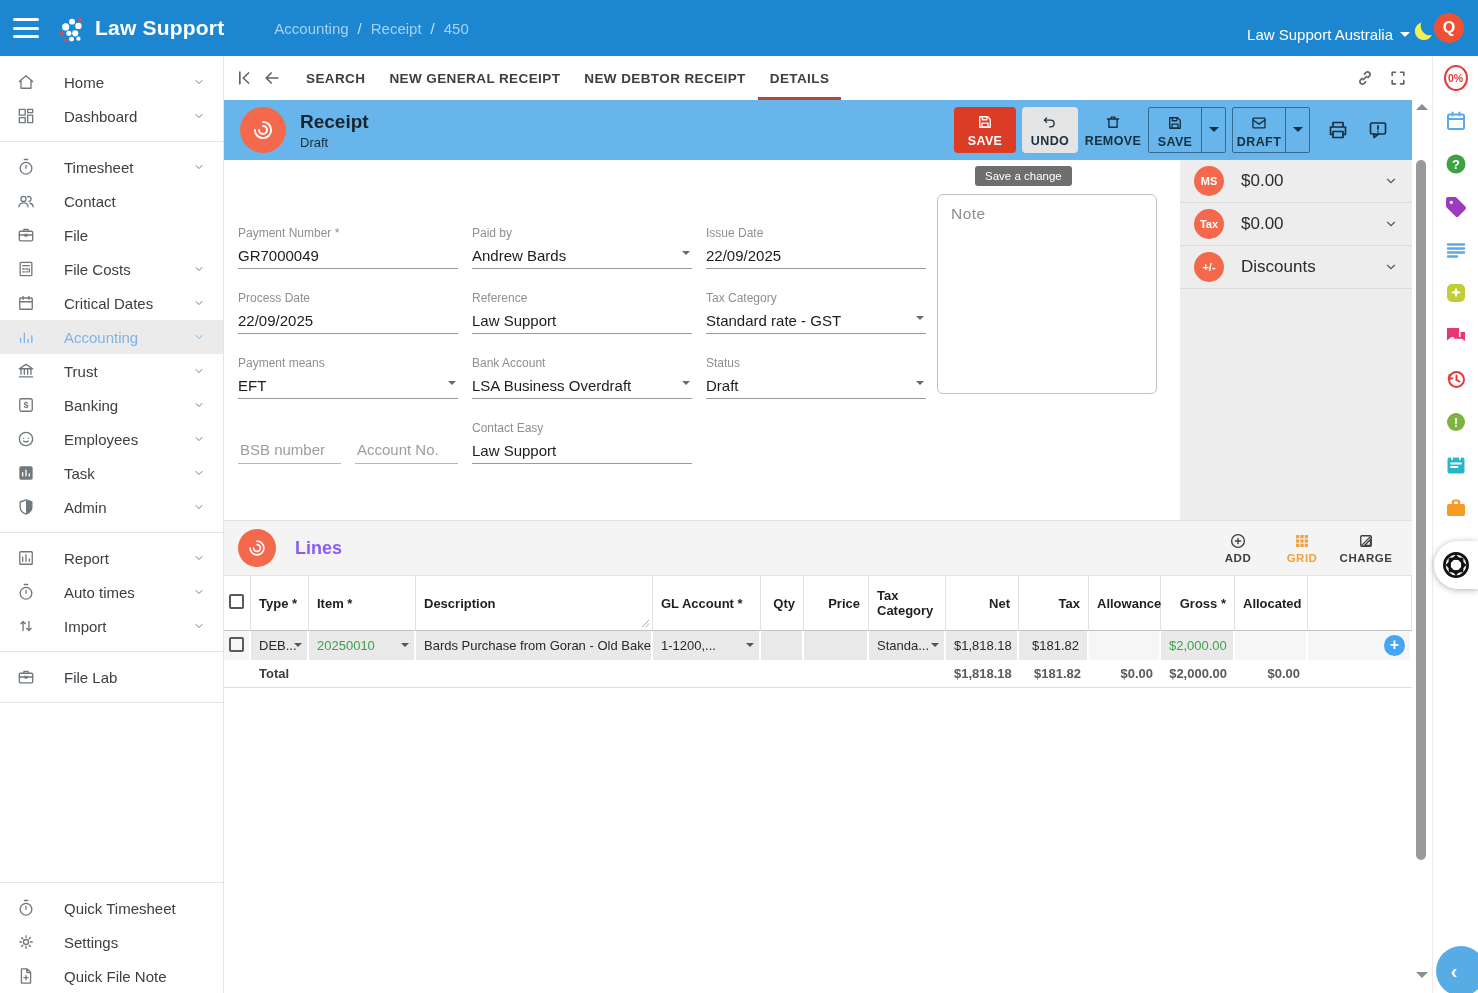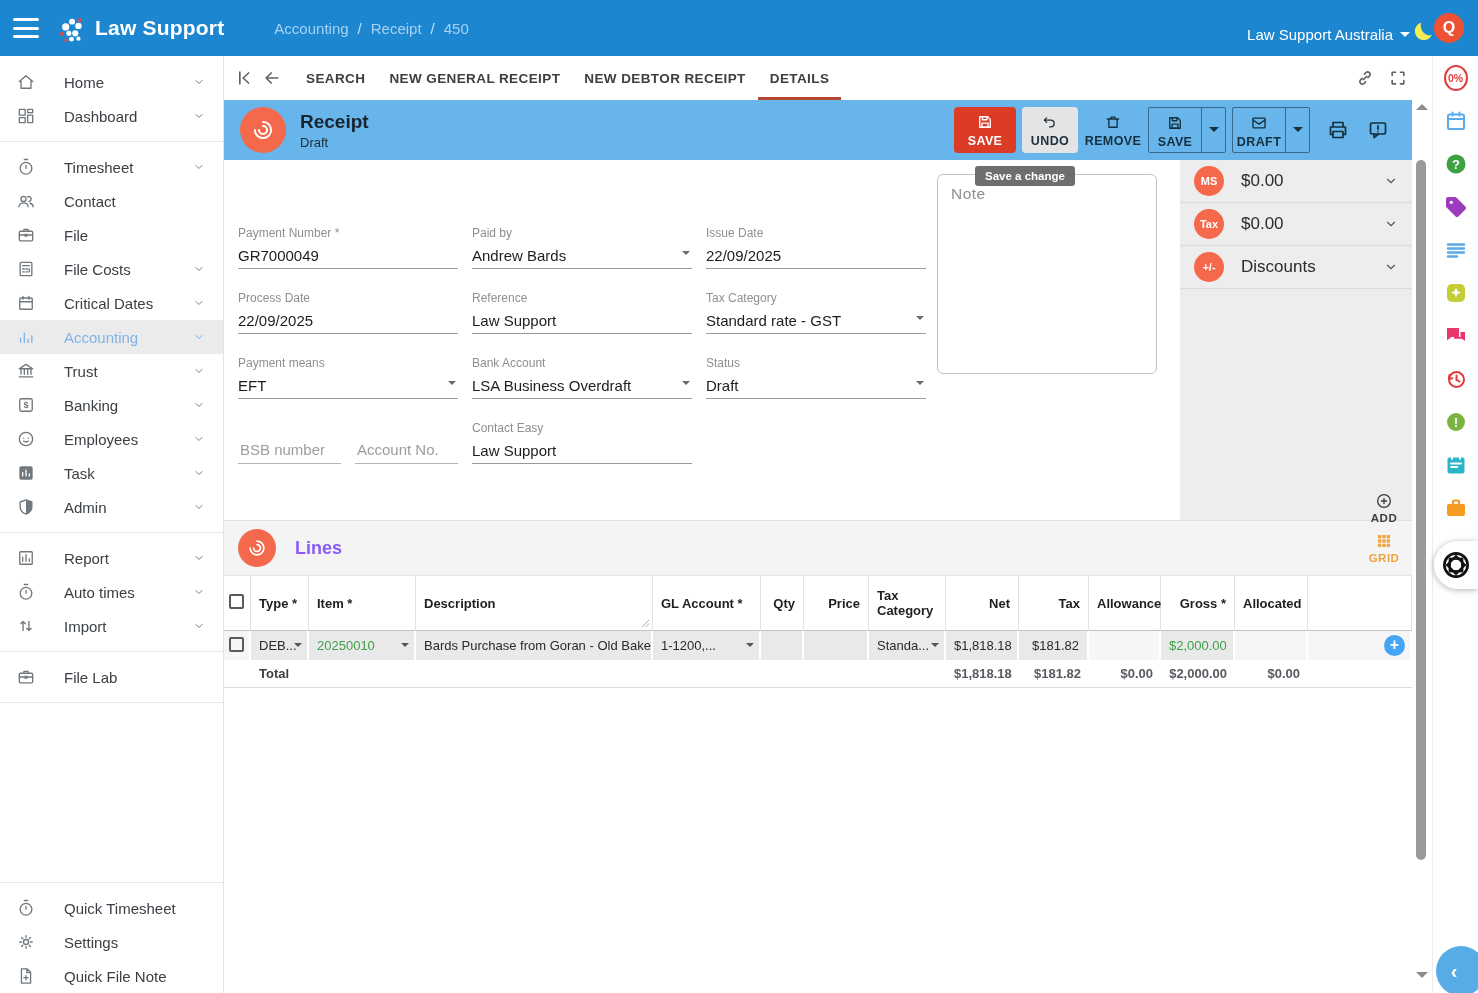--- a/index.html
+++ b/index.html
@@ -78,53 +78,53 @@
   .btn-group .main{width:52px;border-radius:0;}
   .btn-group .dd{width:24px;display:flex;align-items:center;justify-content:center;cursor:pointer;
                  border-left:1px solid rgba(16,42,63,.55);}
   .caret-dk{width:0;height:0;border:5px solid transparent;border-top-color:#14303f;margin-top:4px;}
   .bh-icbtn{width:24px;height:24px;color:#14303f;cursor:pointer;margin-left:10px;}
   .bh-icbtn svg{width:24px;height:24px;}
   .bh-icbtn path,.bh-icbtn rect{stroke:currentColor;stroke-width:1.7;fill:none;stroke-linecap:round;stroke-linejoin:round;}
 
   
   .tooltip{position:absolute;left:751px;top:110px;background:#6e6e6e;color:#fff;font-size:11.5px;
-           font-weight:bold;padding:4px 10px;border-radius:3px;z-index:5;}
+           font-weight:normal;padding:4px 10px;border-radius:3px;z-index:5;}
 
   
   .form-grid{position:absolute;left:14px;top:170px;display:grid;grid-template-columns:repeat(3,220px);
              gap:22px 14px;}
   .f{position:relative;width:220px;height:43px;}
   .f .lab{font-size:12px;color:#8f8f8f;}
   .f .val{font-size:15px;color:#1d1d1d;margin-top:7px;white-space:nowrap;overflow:hidden;}
   .f.u{border-bottom:1px solid #9b9b9b;}
   .f.dd::after{content:"";position:absolute;right:2px;bottom:9px;border:4.5px solid transparent;border-top-color:#6a6a6a;}
   .halfrow{display:flex;gap:14px;width:220px;}
   .hf{width:103px;height:43px;position:relative;border-bottom:1px solid #b5b5b5;}
   .hf input{position:absolute;left:0;bottom:4px;width:100%;border:none;outline:none;background:transparent;
             font-size:15px;color:#1d1d1d;font-family:inherit;}
   .hf input::placeholder{color:#9d9d9d;}
-  .note{position:absolute;left:713px;top:118px;width:220px;height:200px;}
+  .note{position:absolute;left:713px;top:138px;width:220px;height:200px;}
   .note textarea{width:100%;height:100%;resize:none;border:1px solid #c2c2c2;border-radius:6px;
                  padding:10px 13px;font-size:15.5px;font-family:inherit;color:#1d1d1d;outline:none;letter-spacing:.5px;}
   .note textarea::placeholder{color:#8e8e8e;}
 
   
   .rightpanel{position:absolute;left:956px;top:104px;width:232px;height:360px;background:#ededed;}
   .sum-row{height:43px;display:flex;align-items:center;padding:16px 14px;border-bottom:1px solid #dcdcdc;cursor:pointer;}
   .sum-badge{width:30px;height:30px;font-size:11px;font-weight:bold;color:#fff;}
   .sum-lbl{margin-left:17px;font-size:17px;color:#2c2c2c;}
   .sum-chev{margin-left:auto;width:14px;height:14px;}
 
   
   .lines-head{position:absolute;left:0;top:464px;width:1188px;height:55px;background:#f4f4f4;
               border-top:1px solid #e2e2e2;display:flex;align-items:center;}
   .lines-ic{width:38px;height:38px;margin-left:14px;}
   .lines-title{font-size:18px;font-weight:bold;color:#8b5cf6;margin-left:19px;}
-  .lines-actions{margin-left:auto;display:flex;gap:8px;flex-direction:column;}
+  .lines-actions{margin-left:auto;display:flex;gap:8px;margin-right:18px;}
   .laction{width:56px;display:flex;flex-direction:column;align-items:center;gap:2px;font-size:11.5px;
            font-weight:bold;letter-spacing:.5px;color:#3c4043;cursor:pointer;}
   .laction svg{width:18px;height:18px;}
   .laction path,.laction circle,.laction rect{stroke:currentColor;stroke-width:1.8;fill:none;stroke-linecap:round;}
   .laction.orange{color:#efa23d;}
   .laction.orange rect{fill:#efa23d;stroke:none;}
 
   
   .ltable{position:absolute;left:0;top:519px;width:1188px;border-collapse:separate;border-spacing:0;
           table-layout:fixed;font-size:13px;color:#2a2a2a;}

